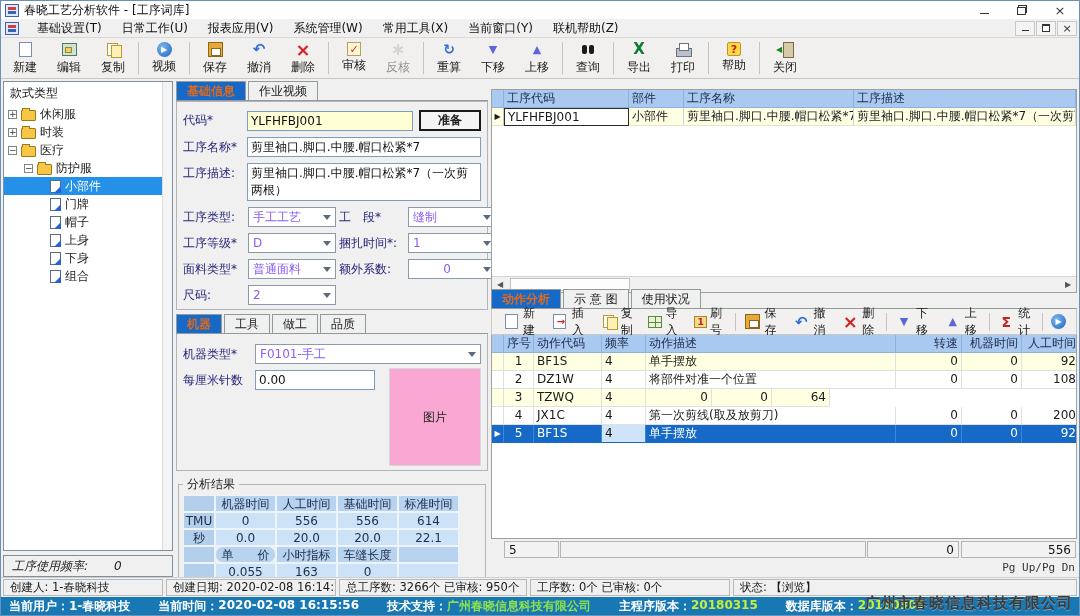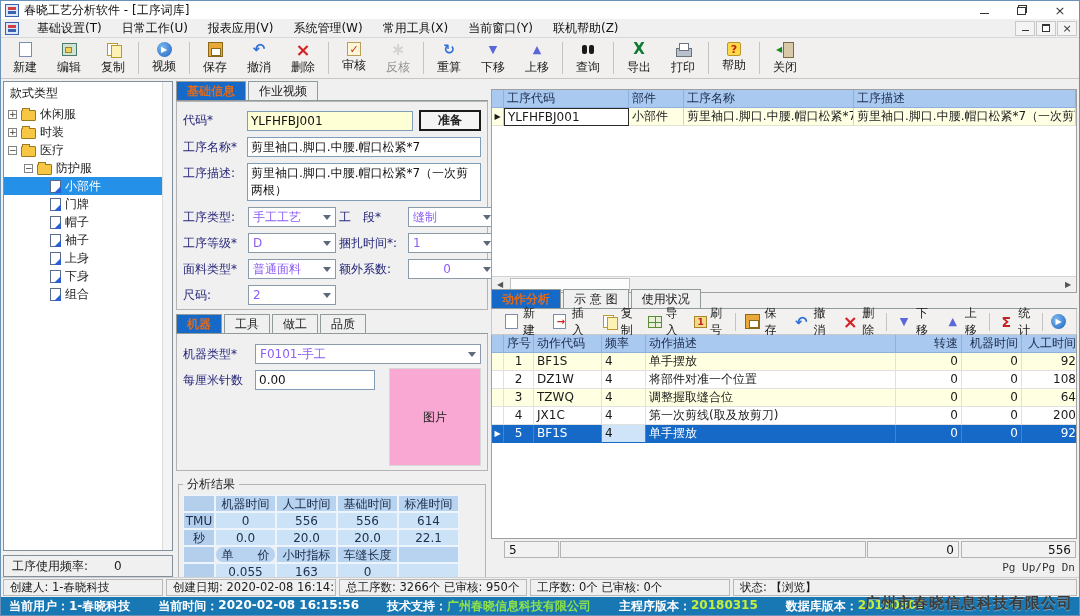--- a/index.html
+++ b/index.html
@@ -86,21 +86,21 @@
   .tree-vscroll{position:absolute;right:0;top:0;bottom:0;width:10px;background:#f4f4f4;border-left:1px solid #dcdcdc;}
   .tree-row{height:18px;display:flex;align-items:center;white-space:nowrap;}
   .tree-row.sel{background:#2490e8;color:#fff;}
   .expander{width:9px;height:9px;border:1px solid #848484;background:#fff;color:#333;font-size:9px;line-height:7px;text-align:center;margin-right:4px;flex:none;}
   .ic-tree{margin-right:4px;flex:none;position:relative;display:inline-block;}
   .ic-folder{width:15px;height:11px;background:#f7c645;border:1px solid #9a7a1a;border-radius:1px;margin-top:2px;}
   .ic-folder::before{content:"";position:absolute;top:-3px;left:0;width:6px;height:2px;background:#f7c645;border:1px solid #9a7a1a;border-bottom:none;}
   .ic-leaf{width:11px;height:13px;background:#fff;border:1px solid #5a6a8a;}
   .ic-leaf::before{content:"";position:absolute;right:-1px;bottom:-1px;border-left:7px solid transparent;border-bottom:7px solid #2a5fd0;}
   .tree-label{font-size:12px;}
-  .usage-box{position:absolute;left:0;bottom:0;right:0;height:22px;border:1px solid #828f9c;background:#f0f0f0;display:flex;align-items:center;padding:0 8px;gap:26px;}
+  .usage-box{position:absolute;left:0;bottom:0;right:0;height:22px;border:1px solid #828f9c;background:#f0f0f0;display:flex;align-items:center;padding:0 8px;gap:26px;font-style:italic;}
 
   
   .center-panel{position:absolute;left:175px;top:80px;width:312px;bottom:38px;}
   .tabbar{display:flex;border-bottom:1px solid #919b9c;height:20px;}
   .tab{padding:0 10px;border:1px solid #919b9c;border-bottom:none;background:#f0f0f0;color:#222;display:flex;align-items:center;margin-right:2px;}
   .tab.active{background:#1769c8;color:#e06a1a;font-weight:bold;}
   .groupbox{border:1px solid #b4b4b4;background:#f0f0f0;padding:8px 6px 4px 6px;}
   .frow{display:flex;align-items:center;margin-bottom:6px;}
   .flabel{color:#26267a;flex:none;}
   .tinput{height:20px;border:1px solid #7f9db9;background:#fff;font-size:12px;padding:0 3px;font-family:"DejaVu Sans","Liberation Sans",sans-serif;color:#111;}
@@ -310,24 +310,20 @@
             <span class="ic-tree ic-leaf"></span>
             <span class="tree-label">小部件</span>
           </div>
           <div class="tree-row" style="padding-left: 46px;">
             <span class="ic-tree ic-leaf"></span>
             <span class="tree-label">门牌</span>
           </div>
           <div class="tree-row" style="padding-left: 46px;">
             <span class="ic-tree ic-leaf"></span>
             <span class="tree-label">帽子</span>
-          </div>
-          <div class="tree-row" style="padding-left: 46px;">
-            <span class="ic-tree ic-leaf"></span>
-            <span class="tree-label">袖子</span>
           </div>
           <div class="tree-row" style="padding-left: 46px;">
             <span class="ic-tree ic-leaf"></span>
             <span class="tree-label">上身</span>
           </div>
           <div class="tree-row" style="padding-left: 46px;">
             <span class="ic-tree ic-leaf"></span>
             <span class="tree-label">下身</span>
           </div>
           <div class="tree-row" style="padding-left: 46px;">
@@ -584,21 +580,20 @@
               <div class="t-cell" style="width: 250px;">将部件对准一个位置</div>
               <div class="t-cell num" style="width: 66px;">0</div>
               <div class="t-cell num" style="width: 60px;">0</div>
               <div class="t-cell num" style="width: 58px;">108</div>
             </div>
             <div class="t-row act-data alt">
               <div class="t-cell marker-cell" style="width: 12px;"></div>
               <div class="t-cell ctr" style="width: 30px;">3</div>
               <div class="t-cell" style="width: 68px;">TZWQ</div>
               <div class="t-cell" style="width: 44px;">4</div>
-              <div class="t-cell" style="width: 250px;">调整握取缝合位</div>
               <div class="t-cell num" style="width: 66px;">0</div>
               <div class="t-cell num" style="width: 60px;">0</div>
               <div class="t-cell num" style="width: 58px;">64</div>
             </div>
             <div class="t-row act-data">
               <div class="t-cell marker-cell" style="width: 12px;"></div>
               <div class="t-cell ctr" style="width: 30px;">4</div>
               <div class="t-cell" style="width: 68px;">JX1C</div>
               <div class="t-cell" style="width: 44px;">4</div>
               <div class="t-cell" style="width: 250px;">第一次剪线(取及放剪刀)</div>

